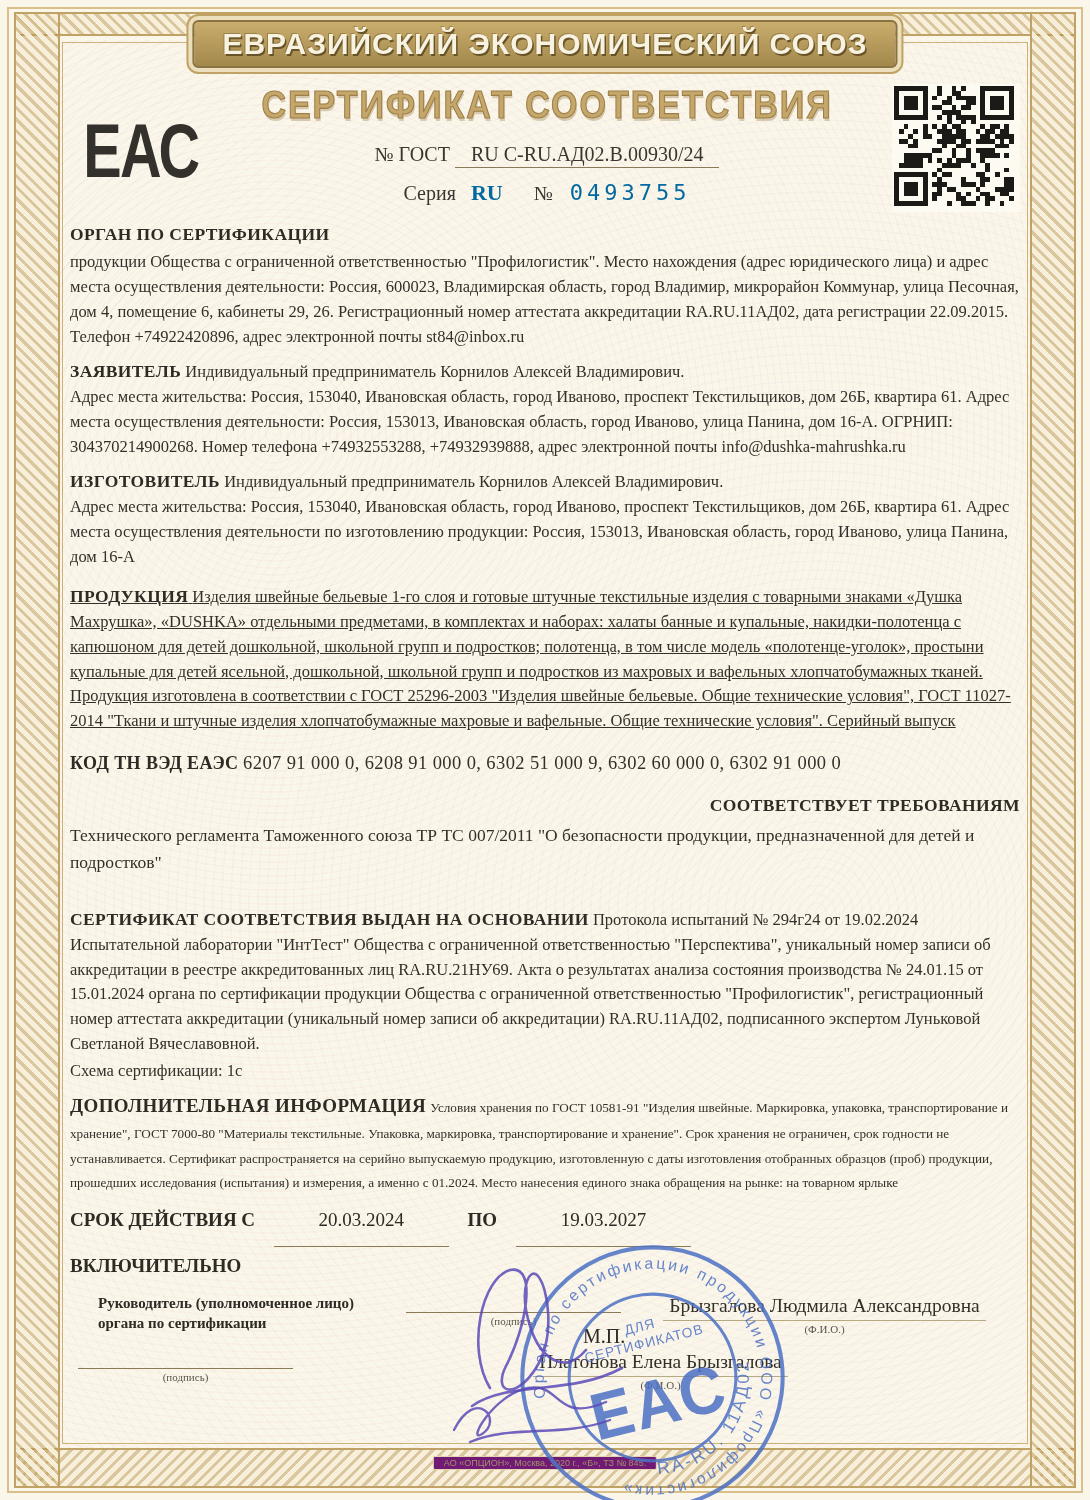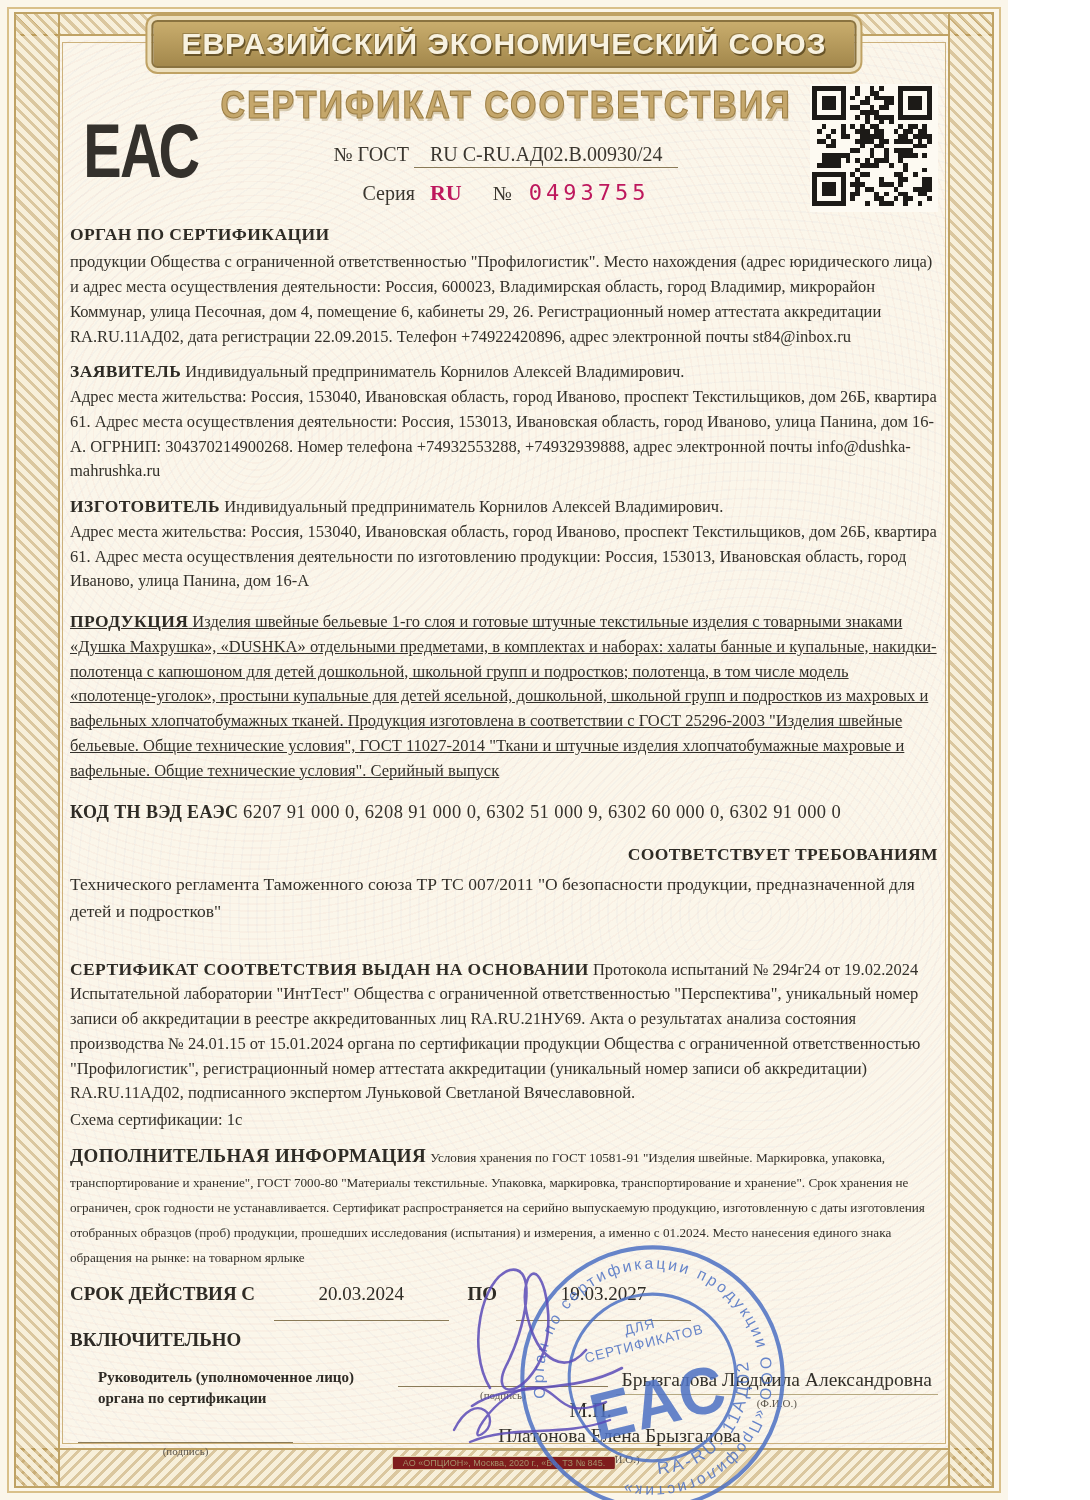--- a/index.html
+++ b/index.html
@@ -1,16 +1,16 @@
 <!DOCTYPE html>
 <html><head>
 <meta charset="utf-8">
 <style>
   html,body{margin:0;padding:0;background:#ffffff;overflow:hidden;}
-  .page{position:relative;width:1008px;height:1500px;background:#fbf6ea;font-family:"Liberation Serif",serif;color:#33302a;overflow:hidden;}
+  .page{position:relative;width:1090px;height:1500px;background:#fbf6ea;font-family:"Liberation Serif",serif;color:#33302a;overflow:hidden;}
   
   .texture{position:absolute;inset:40px 60px 52px;pointer-events:none;
     background:
       repeating-radial-gradient(circle at 22% 28%, rgba(214,120,108,.05) 0 1.5px, transparent 1.5px 7px),
       repeating-radial-gradient(circle at 78% 62%, rgba(120,140,200,.045) 0 1.5px, transparent 1.5px 9px);}
   
   .outer-line{position:absolute;inset:7px;border:2px solid #d9c08a;pointer-events:none;}
   .band{position:absolute;pointer-events:none;
     background:repeating-linear-gradient(45deg, rgba(186,152,84,.5) 0 3px, rgba(247,239,217,.95) 3px 8px);
     box-shadow:inset 0 0 0 2px #bfa264;}
@@ -35,21 +35,21 @@
     font-weight:900;font-size:72px;color:#34312c;transform:scale(.8,1.05);letter-spacing:-2px;line-height:1;}
   .head-center{flex:1;text-align:center;}
   .doc-title{display:inline-block;font-family:"Liberation Sans",sans-serif;font-weight:800;font-size:34px;
     letter-spacing:2px;color:#c5a76b;-webkit-text-stroke:1px #9c7f47;text-shadow:1px 2px 0 rgba(150,120,65,.35);
     transform:scaleY(1.12);margin-top:2px;white-space:nowrap;}
   .cert-no-line{margin-top:18px;font-size:20px;color:#3a362f;}
   .cert-no{border-bottom:1px solid #8a7a57;padding:0 16px 2px;}
   .series-line{margin-top:14px;font-size:20px;color:#3a362f;}
   .series-val{font-weight:700;font-size:22px;margin:0 26px 0 10px;}
   .blank-no{font-family:"DejaVu Sans Mono",monospace;font-size:22px;letter-spacing:4px;margin-left:12px;}
-  .red{color:#be185d;}
+  .red{color:#0369a1;}
   .qr-wrap{width:124px;height:124px;background:#fdfaf2;padding:2px;}
 
   .sec{margin:9px 0 7px;font-size:16.5px;line-height:1.5;text-align:left;}
   .sec-title{font-size:17.5px;font-weight:700;letter-spacing:.4px;color:#2e2b25;}
   .blockline{display:block;}
   .sec-org .sec-title{display:block;margin-bottom:3px;}
   .codes-line{margin:16px 0 10px;font-size:18.5px;}
   .codes-line .sec-title{font-size:18px;}
   .code-vals{letter-spacing:.4px;}
   .sec-complies .sec-title{display:block;margin:14px 0 4px;text-align:right;}
@@ -72,21 +72,21 @@
   .sig-name{flex:1;position:relative;padding-top:2px;text-align:center;}
   .sig-name .name{font-size:19.5px;border-bottom:1px solid #b7a981;display:inline-block;padding:0 6px 3px;white-space:nowrap;}
   .mp{position:absolute;left:-46px;top:32px;font-size:20px;font-weight:400;color:#2c2a26;}
 
   .stamp{position:absolute;left:500px;top:1225px;width:305px;height:305px;z-index:4;opacity:.85;pointer-events:none;}
   .sig-svg{position:absolute;z-index:5;pointer-events:none;}
   #sig1{left:452px;top:1248px;}
   #sig2{left:442px;top:1372px;}
 
   .print-info{position:absolute;bottom:30px;left:50%;transform:translateX(-50%);z-index:3;
-    font-family:"Liberation Sans",sans-serif;font-size:9px;color:#a5906a;background:#7f1d1d;
+    font-family:"Liberation Sans",sans-serif;font-size:9px;color:#a5906a;background:#701a75;
     border:1px solid #e3d4ae;border-radius:2px;padding:1px 10px;white-space:nowrap;}
 </style>
 </head>
 <body>
 
 <div class="page">
   <div class="band band-top"></div>
   <div class="band band-bottom"></div>
   <div class="band band-left"></div>
   <div class="band band-right"></div>

